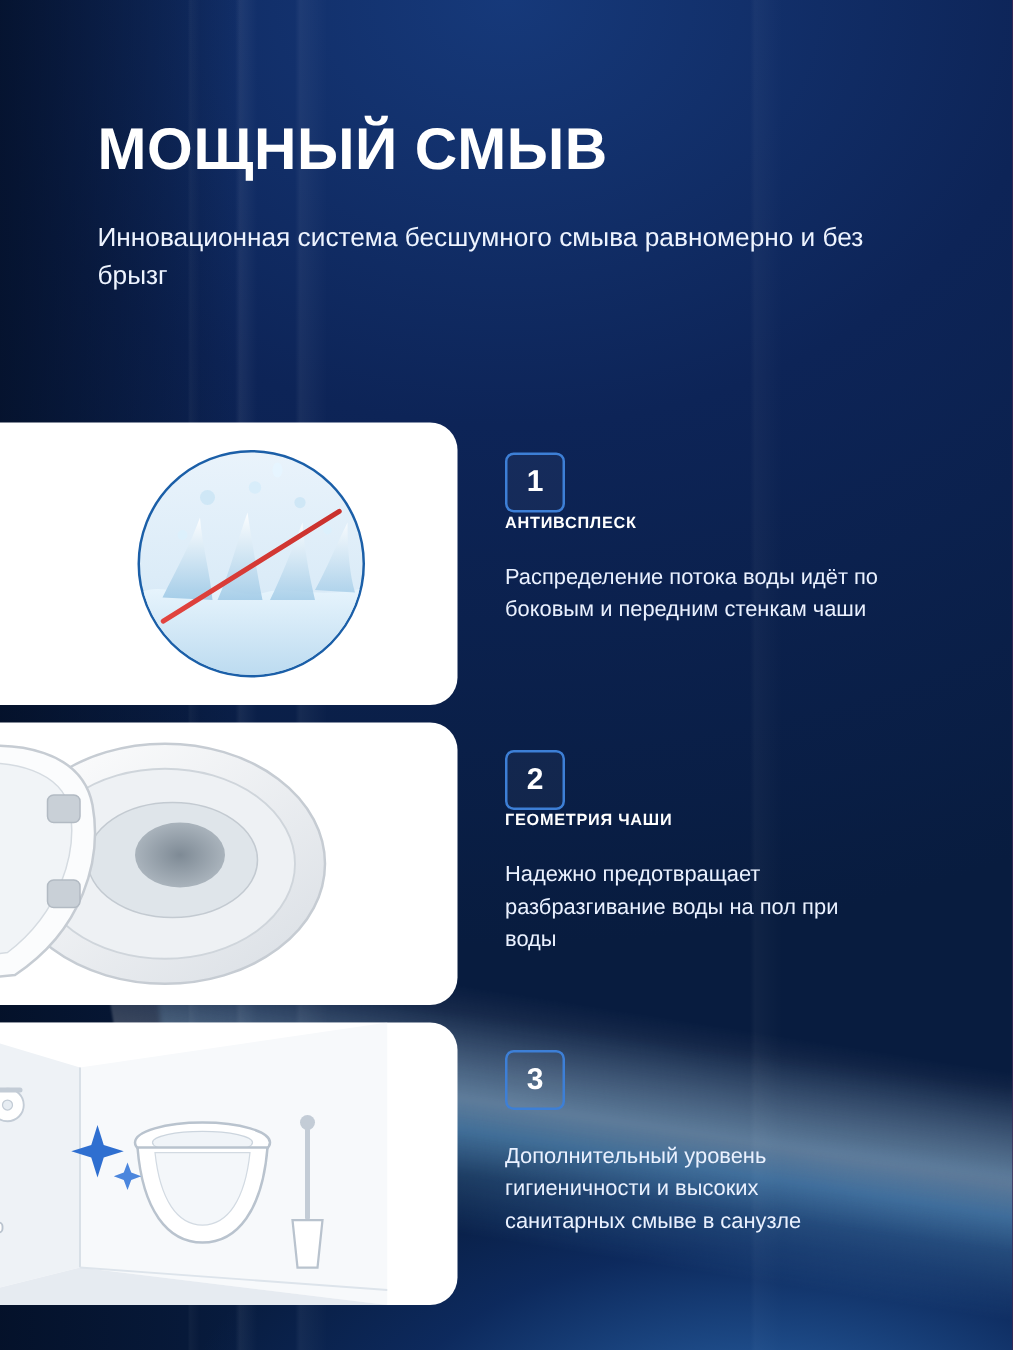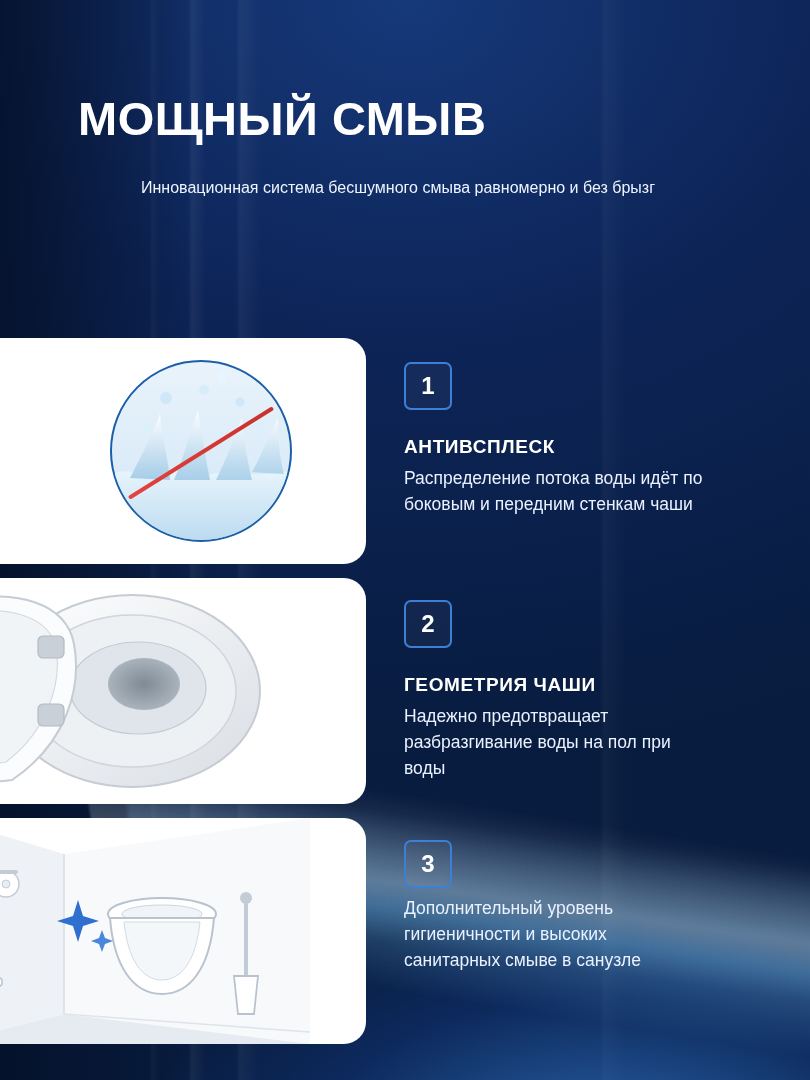--- a/index.html
+++ b/index.html
@@ -86,24 +86,23 @@
     line-height: 0.98;
     font-weight: 700;
     letter-spacing: 0.5px;
     margin: 0;
     text-transform: uppercase;
   }
   .title .line2 { display: block; }
   .subtitle {
     margin: 34px 0 0 0;
     color: #eef4ff;
-    font-size: 16px;
+    font-size: 21px;
     line-height: 1.45;
     font-weight: 400;
-    text-align: center;
   }
 
   
   .card {
     position: absolute;
     left: -56px;
     width: 422px;
     background: #ffffff;
     border-radius: 22px;
     overflow: hidden;
@@ -163,29 +162,28 @@
     width: 44px; height: 44px;
     border: 2px solid #3d7fd6;
     border-radius: 7px;
     display: flex; align-items: center; justify-content: center;
     color: #ffffff;
     font-size: 24px;
     font-weight: 700;
     background: rgba(255,255,255,0.04);
   }
   .f-title {
-    margin-top: 26px;
     color: #ffffff;
-    font-size: 19px;
+    font-size: 13px;
     font-weight: 700;
     letter-spacing: 0.6px;
     text-transform: uppercase;
   }
   .f-desc {
-    margin-top: 8px;
+    margin-top: 24px;
     color: #eaf1ff;
     font-size: 17.5px;
     line-height: 1.48;
     font-weight: 400;
     max-width: 300px;
   }
 </style>
 </head>
 <body>
 

